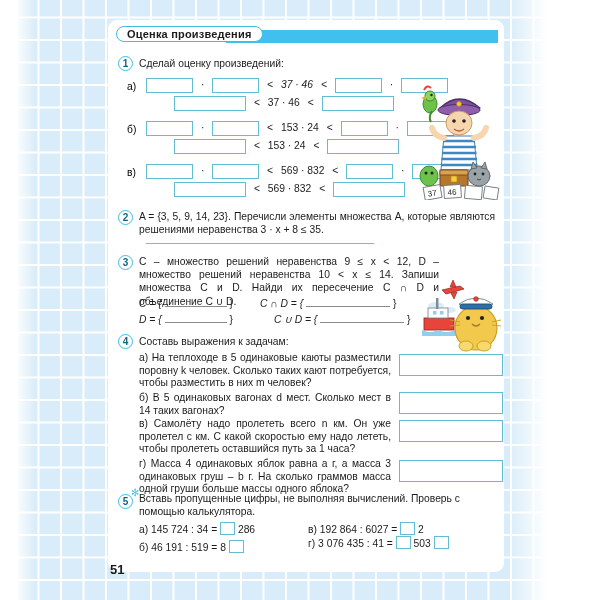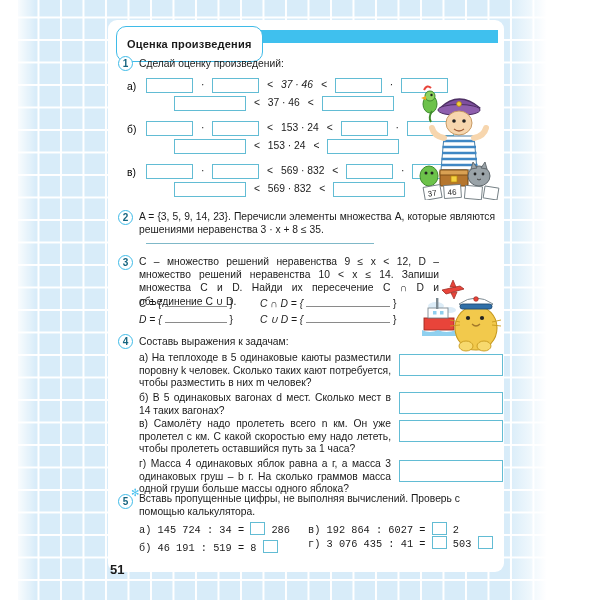--- a/index.html
+++ b/index.html
@@ -64,21 +64,21 @@
   }
   .bannerbar {
     position: absolute;
     left: 118px; top: 4px;
     width: 272px; height: 13px;
     background: #3fc0ee;
   }
   .pill {
     position: absolute;
     top: 0;
-    height: 36px;
+    height: 16px;
     border: 1.6px solid #3fbbe8;
     border-radius: 10px;
     background: #ffffff;
     box-sizing: border-box;
     display: flex;
     align-items: center;
     justify-content: center;
     font-size: 11px;
     font-weight: bold;
     color: #1b1b1b;
@@ -174,21 +174,21 @@
     width: 104px;
     height: 22px;
     border: 1.3px solid #62bcd4;
     background: #fff;
     box-sizing: border-box;
   }
 
   
   #task5 { position: absolute; left: 118px; top: 492px; width: 380px; }
   #t5-title { position: absolute; left: 21px; top: 1px; width: 352px; line-height: 12.8px; }
-  .t5-row { position: absolute; font-size: 10.3px; color: #1b1b1b; white-space: nowrap; font-family: Liberation Mono, monospace; }
+  .t5-row { position: absolute; font-size: 10.3px; color: #1b1b1b; white-space: nowrap; }
   .smallbox {
     display: inline-block;
     width: 15px; height: 13px;
     border: 1.3px solid #62bcd4;
     background: #fff;
     box-sizing: border-box;
     vertical-align: -2px;
   }
 
   
@@ -306,21 +306,21 @@
     <div class="t3-ansrow" style="left:21px; top:58px;">
       <span class="ital">D = {</span>
       <span class="blankline" style="width:62px;"></span>
       <span>}</span>
     </div>
     <div class="t3-ansrow" style="left:142px; top:42px;">
       <span class="ital">C ∩ D = {</span>
       <span class="blankline" style="width:84px;"></span>
       <span>}</span>
     </div>
-    <div class="t3-ansrow" style="left:142px; top:58px;">
+    <div class="t3-ansrow" style="left:156px; top:58px;">
       <span class="ital">C ∪ D = {</span>
       <span class="blankline" style="width:84px;"></span>
       <span>}</span>
     </div>
   </div>
 
   <div id="task4">
     <div class="num-circle" style="left:0; top:0;">4</div>
     <div id="t4-title" class="body-text">Составь выражения к задачам:</div>
 

